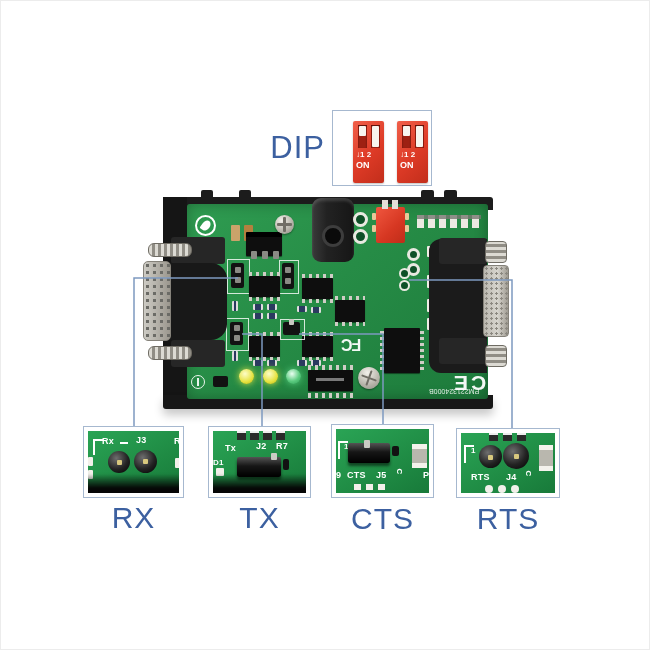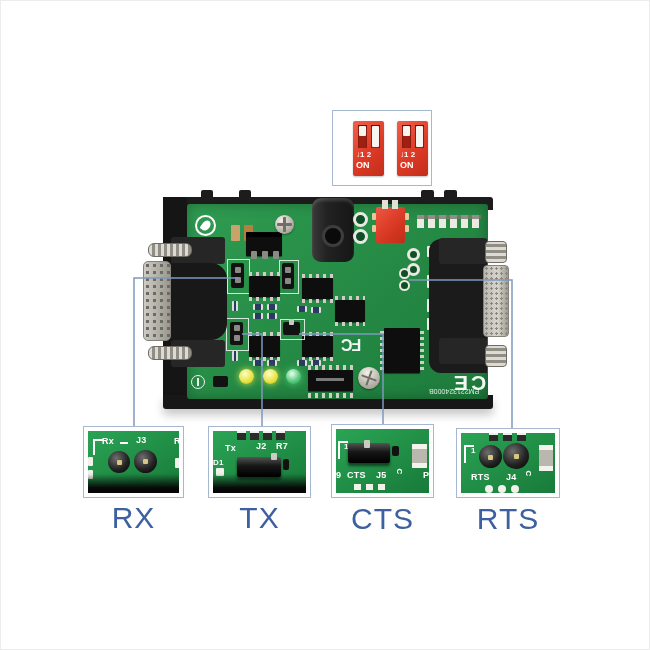--- a/index.html
+++ b/index.html
@@ -37,21 +37,21 @@
   .post{position:absolute;border-radius:50%;background:radial-gradient(circle at 38% 33%,#6e6e6e,#232323 55%,#000);}
   .postc{position:absolute;width:5px;height:5px;background:#d8c87e;border-radius:1px;}
   .jcap{position:absolute;background:linear-gradient(#545454,#161616 45%,#000);border-radius:2px;box-shadow:0 3px 3px rgba(0,0,0,.55);}
   .shadowband{position:absolute;left:-4px;right:-4px;bottom:-3px;height:22px;background:linear-gradient(rgba(0,0,0,0),#060606 65%);filter:blur(1px);}
   .brak{position:absolute;border-left:2px solid #fff;border-top:2px solid #fff;width:8px;height:14px;}
   .dot3{position:absolute;background:#f2f0ea;}
   .topcomp{position:absolute;background:#2a2a2a;border-top:2px solid #eee;}
   .clabel{position:absolute;color:#3c60a0;font-size:30px;text-align:center;letter-spacing:1px;}
   
   #dipbox{position:absolute;left:331px;top:109px;width:100px;height:76px;background:#fff;border:1.5px solid #a6b8cf;box-sizing:border-box;}
-  .dsw{position:absolute;width:31px;height:55px;background:linear-gradient(135deg,#f0604a,#dd3a26 55%,#c22e1b);border-radius:2px;box-shadow:0 1px 2px rgba(0,0,0,.25);}
+  .dsw{position:absolute;width:31px;height:62px;background:linear-gradient(135deg,#f0604a,#dd3a26 55%,#c22e1b);border-radius:2px;box-shadow:0 1px 2px rgba(0,0,0,.25);}
   .dtrack{position:absolute;background:#9e2012;box-shadow:inset 0 1px 2px rgba(0,0,0,.5);}
   .dslide{position:absolute;background:#f7f5ef;border-radius:1px;}
   .dswt{position:absolute;color:#fff;font-weight:bold;white-space:nowrap;}
 </style>
 </head>
 <body>
 
 <div id="canvas">
 
   <div class="blk" style="left:162px;top:196px;width:330px;height:13px;border-radius:3px 3px 0 0;"></div>
@@ -203,20 +203,21 @@
        radial-gradient(#8a877f 1px,transparent 1.2px) 0 0/5px 5px,
        linear-gradient(90deg,#b9b6ae,#d8d6cf 55%,#a09c93);border-radius:4px;border:1px solid #85827a;box-sizing:border-box;"></div>
 
   <svg width="650" height="650" style="position:absolute;left:0;top:0;z-index:5;" fill="none" stroke="#7d99c0" stroke-width="1.5">
     <path d="M237 277 H133 V425"></path>
     <path d="M241 333 H261 V425"></path>
     <path d="M298 333 H382 V423"></path>
     <path d="M408 279 H511 V427"></path>
   </svg>
 
+  <div class="clabel" style="left:264px;top:129px;width:60px;font-size:31px;text-align:right;">DIP</div>
   <div id="dipbox">
     <div class="dsw" style="left:20px;top:10px;">
       <div class="dtrack" style="left:5px;top:4px;width:9px;height:23px;"></div>
       <div class="dslide" style="left:6px;top:5px;width:7px;height:10px;"></div>
       <div class="dtrack" style="left:18px;top:4px;width:9px;height:23px;"></div>
       <div class="dslide" style="left:19px;top:5px;width:7px;height:21px;"></div>
       <span class="dswt" style="left:3px;top:29px;font-size:8px;">↓1 2</span>
       <span class="dswt" style="left:3px;top:39px;font-size:9px;">ON</span>
     </div>
     <div class="dsw" style="left:64px;top:10px;">

